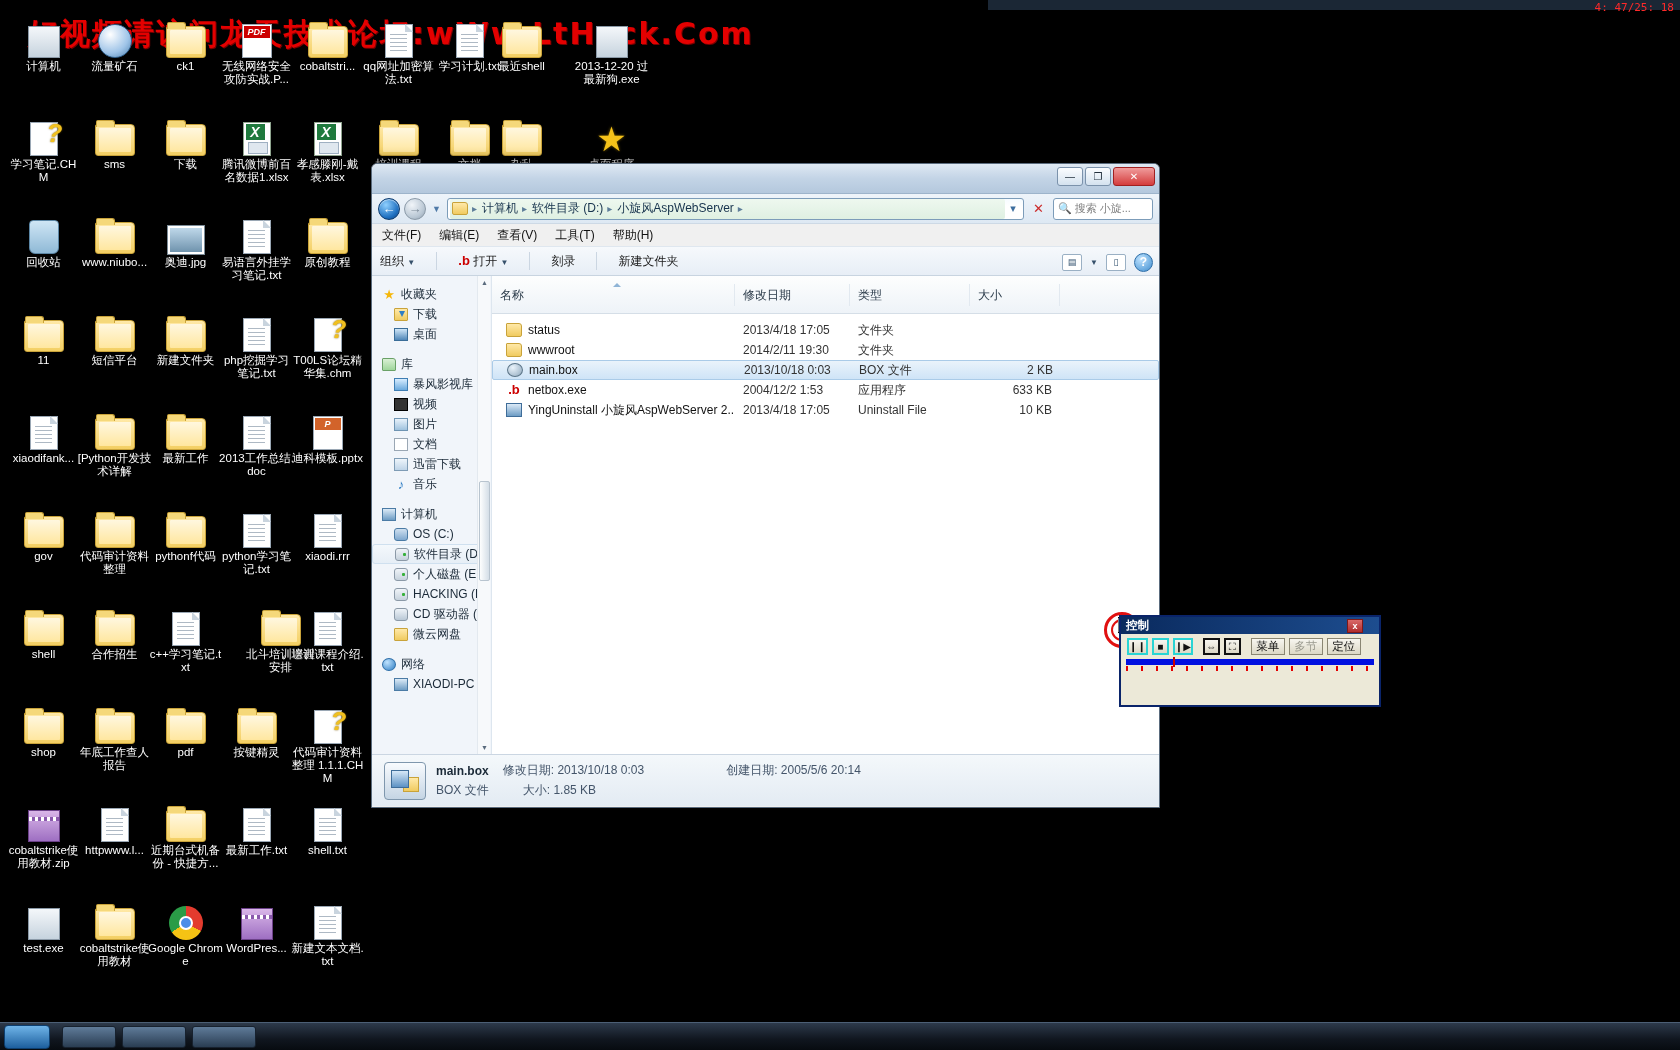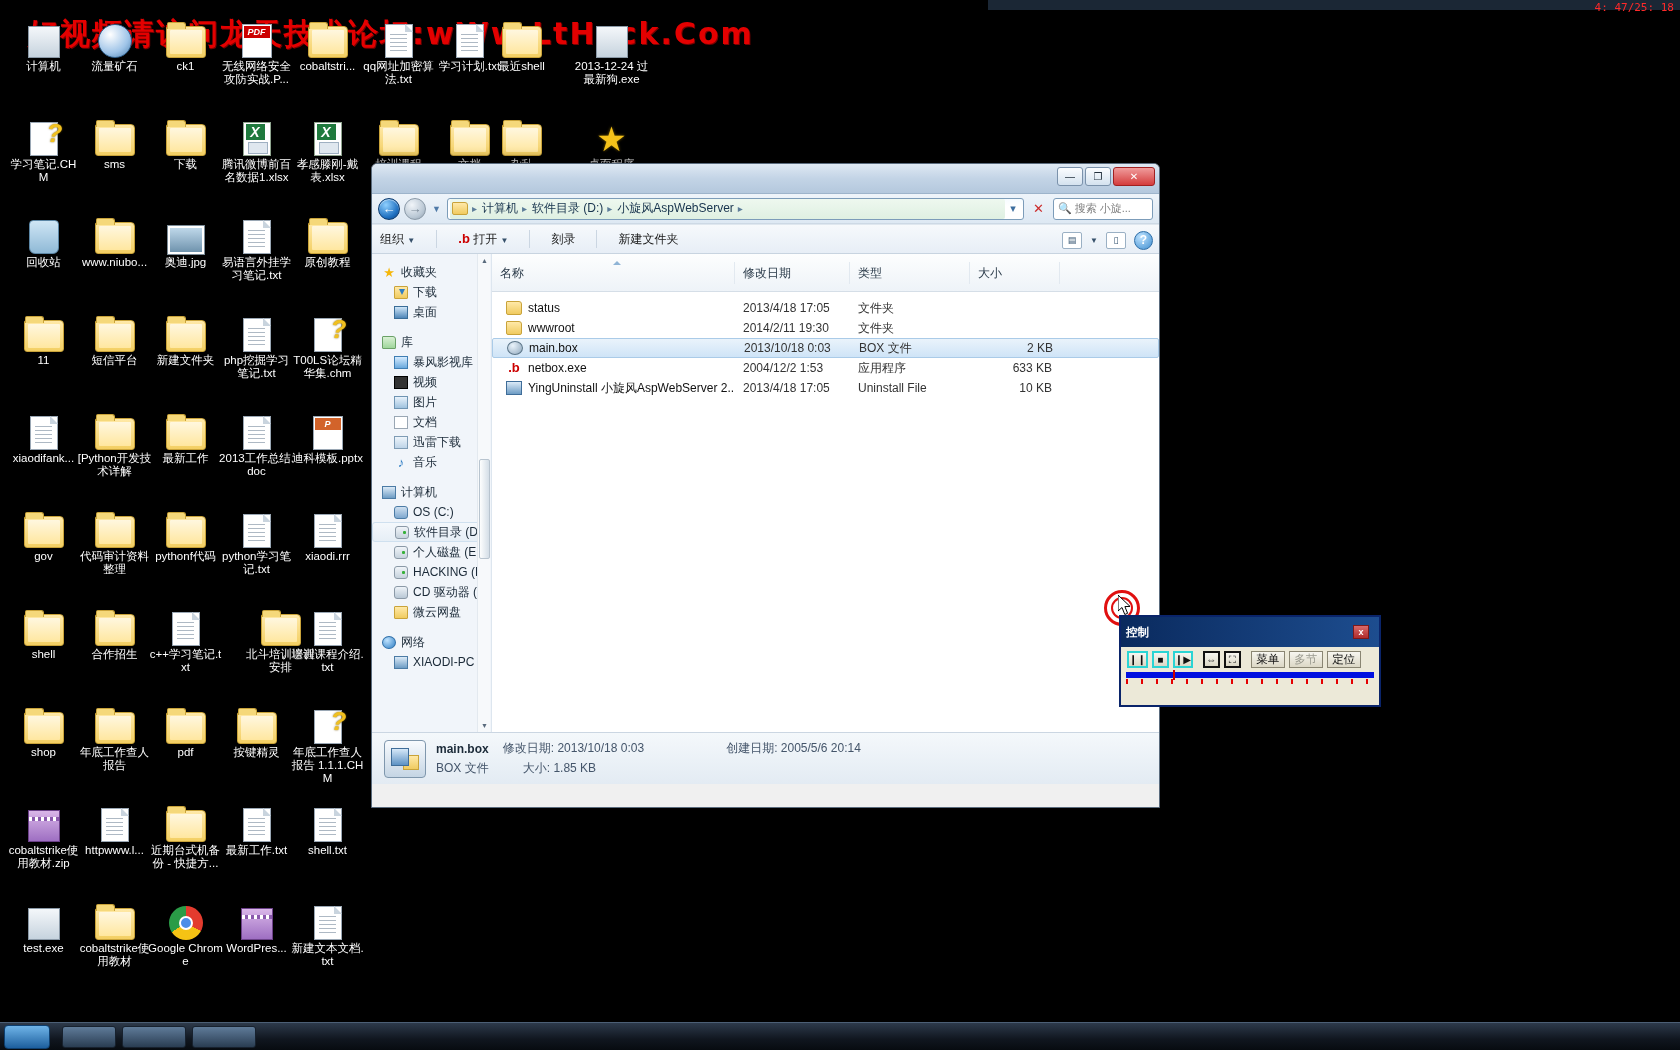--- a/index.html
+++ b/index.html
@@ -201,22 +201,22 @@
   .dp-lines{display:flex;flex-direction:column;gap:3px;}
   .dp-l1,.dp-l2{display:flex;gap:14px;align-items:center;}
   .dp-strong{font-weight:bold;}
   .dp-mut{color:#44556a;}
 
   
   #control{
     position:absolute;left:1119px;top:615px;width:262px;height:92px;
     background:#ece9d8;border:2px solid #0a246a;font-size:12px;
   }
-  .ctl-title{height:30px;background:linear-gradient(90deg,#0a2a5e,#1d4d8f);color:#fff;
-    display:flex;align-items:center;justify-content:space-between;padding:0 10px 0 5px;
+  .ctl-title{height:17px;background:linear-gradient(90deg,#0a2a5e,#1d4d8f);color:#fff;
+    display:flex;align-items:center;justify-content:space-between;padding:0 16px 0 5px;
     font-size:11.5px;font-weight:bold;}
   .ctl-x{width:16px;height:14px;background:linear-gradient(#d96a6a,#b02c2c);border:1px solid #7e1818;
     color:#fff;font-size:9px;display:flex;align-items:center;justify-content:center;font-weight:bold;}
   .ctl-btns{display:flex;align-items:center;gap:4px;padding:4px 4px 3px 6px;}
   .cb{height:17px;min-width:17px;background:linear-gradient(#f7f6f0,#dcd8c6);border:1px solid #8a8673;
     display:flex;align-items:center;justify-content:center;font-size:10px;color:#111;}
   .cb.teal{border:2px solid #2ad4d4;}
   .cb.dark{border:2px solid #111;}
   .cb.txt{min-width:34px;font-size:11.5px;padding:0 4px;}
   .cb.dis{color:#9b9b90;}
@@ -570,21 +570,21 @@
             </span>
           </div>
           <div class="lbl">培训课程介绍.txt</div>
         </div>
         <div class="dicon" style="height: 88px;">
           <div class="glyph">
             <span class="ic ic-chm">
               <i class="q">?</i>
             </span>
           </div>
-          <div class="lbl">年底工作查人报告 1.1.1.CHM</div>
+          <div class="lbl">代码审计资料整理 1.1.1.CHM</div>
         </div>
         <div class="dicon" style="height: 88px;">
           <div class="glyph">
             <span class="ic ic-doc">
               <i class="lines"></i>
             </span>
           </div>
           <div class="lbl">shell.txt</div>
         </div>
         <div class="dicon" style="height: 88px;">
@@ -678,21 +678,21 @@
             <span class="ic ic-folder"></span>
           </div>
           <div class="lbl">杂乱</div>
         </div>
       </div>
       <div class="dcol" style="left: 574px; top: 8px;">
         <div class="dicon" style="height: 88px;">
           <div class="glyph">
             <span class="ic ic-exe"></span>
           </div>
-          <div class="lbl">2013-12-24 过最新狗.exe</div>
+          <div class="lbl">2013-12-20 过最新狗.exe</div>
         </div>
         <div class="dicon" style="height: 88px;">
           <div class="glyph">
             <span class="ic ic-star">★</span>
           </div>
           <div class="lbl">桌面程序</div>
         </div>
       </div>
     </div>
 
@@ -731,20 +731,27 @@
       </div>
       <span class="addr-ic">▾</span>
     </div>
     <span class="addr-x">✕</span>
     <div class="searchbox">
       <span>🔍</span>
       <span>搜索 小旋...</span>
     </div>
   </div>
 
+  <div class="menubar">
+    <span>文件(F)</span>
+    <span>编辑(E)</span>
+    <span>查看(V)</span>
+    <span>工具(T)</span>
+    <span>帮助(H)</span>
+  </div>
 
   <div class="toolbar">
     <span><span>组织</span> <span style="font-size:8px;color:#36506a;">▼</span></span>
     <div class="tb-sep"></div>
     <span><span class="openred">.b</span> <span>打开</span> <span style="font-size:8px;color:#36506a;">▼</span></span>
     <div class="tb-sep"></div>
     <span>刻录</span>
     <div class="tb-sep"></div>
     <span>新建文件夹</span>
     <div class="tb-right">

